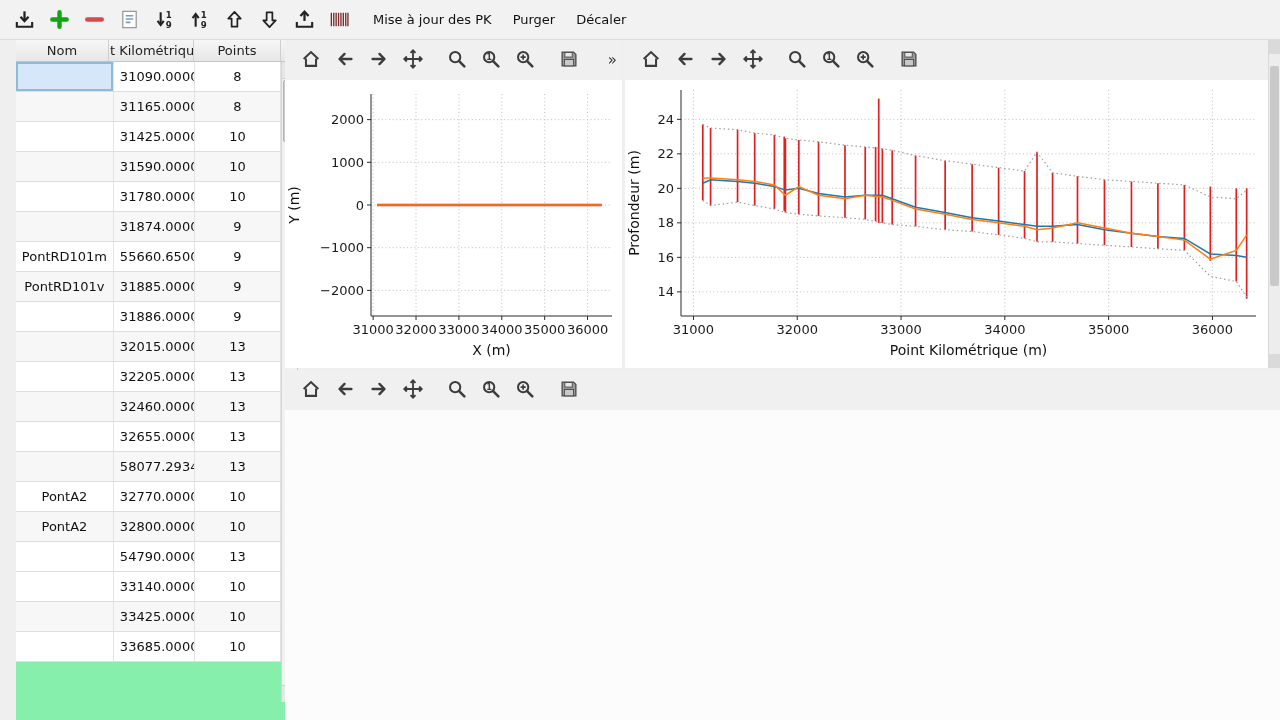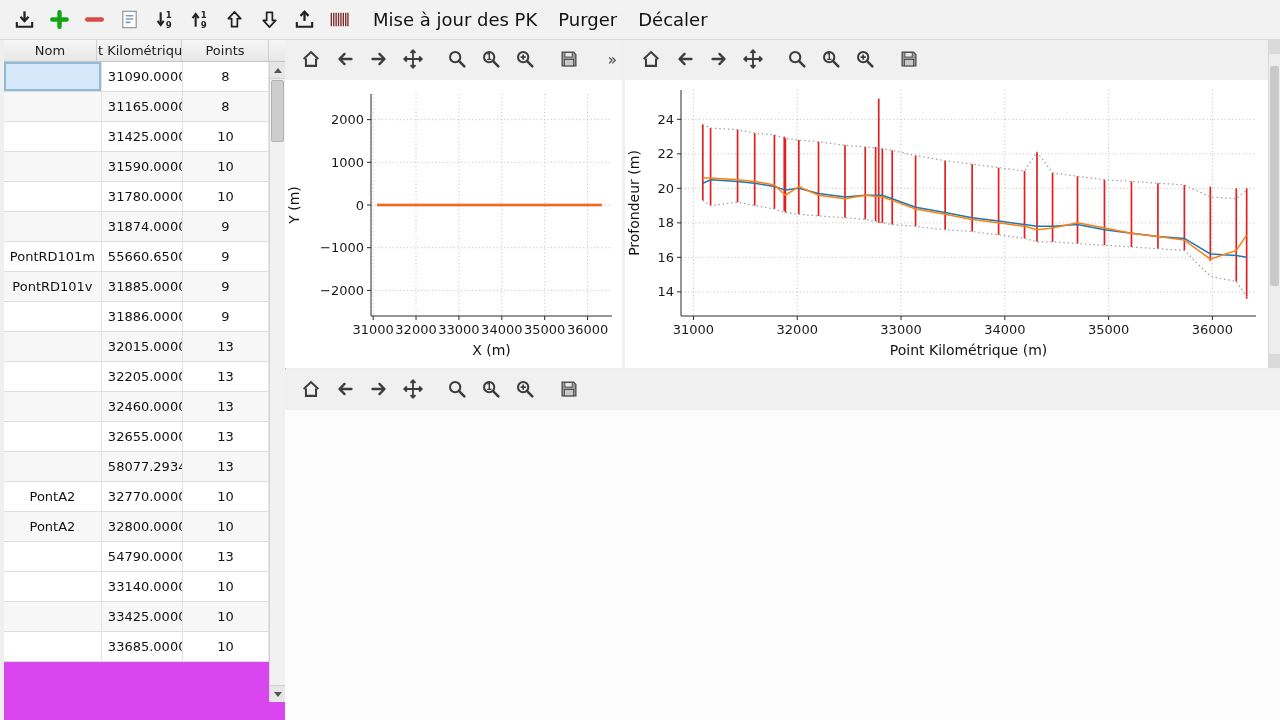--- a/index.html
+++ b/index.html
@@ -13,25 +13,25 @@
 
   
   .topbar{
     position:absolute;left:0;top:0;width:1280px;height:40px;
     background:#f2f2f2;border-bottom:1px solid #dcdcdc;
     display:flex;align-items:center;gap:3px;padding-left:8px;box-sizing:border-box;
   }
   .tbtn{width:32px;height:30px;border:none;background:transparent;display:flex;align-items:center;justify-content:center;padding:0}
   .tbtn .icon{display:flex}
   .tbtn svg{width:23px;height:23px}
-  .txtbtn{border:none;background:transparent;font-size:18px;color:#111;padding:4px 9px}
+  .txtbtn{border:none;background:transparent;font-size:13px;color:#111;padding:4px 9px}
   .txtbtn.first{margin-left:6px}
 
   
-  .table-panel{position:absolute;left:4px;top:40px;width:282px;height:680px;background:#d946ef;border-right:1px solid #c8c8c8;box-sizing:border-box}
+  .table-panel{position:absolute;left:16px;top:40px;width:282px;height:680px;background:#86efac;border-right:1px solid #c8c8c8;box-sizing:border-box}
   .thead{display:flex;height:22px;background:linear-gradient(#f6f6f6,#e7e7e7);border-bottom:1px solid #c4c4c4;box-sizing:border-box}
   .hcell{display:flex;align-items:center;justify-content:center;border-right:1px solid #cfcfcf;box-sizing:border-box;overflow:hidden;white-space:nowrap;color:#222}
   .hc0{width:93px}.hc1{width:85px;justify-content:flex-start;padding-left:1px}.hc2{width:87px}
   .tbody{position:absolute;top:22px;left:0;width:265px;height:658px;overflow:hidden}
   .trow{display:flex;height:30px;box-sizing:border-box;border-bottom:1px solid #dedede;background:#fff}
   .trow.alt{background:#f7f7f7}
   .tcell{box-sizing:border-box;border-right:1px solid #e3e3e3;display:flex;align-items:center;justify-content:center;overflow:hidden;white-space:nowrap}
   .tcell.c0{width:99px}
   .tcell.c1{width:82px;justify-content:flex-start;padding-left:6px}
   .tcell.c2{width:87px}

